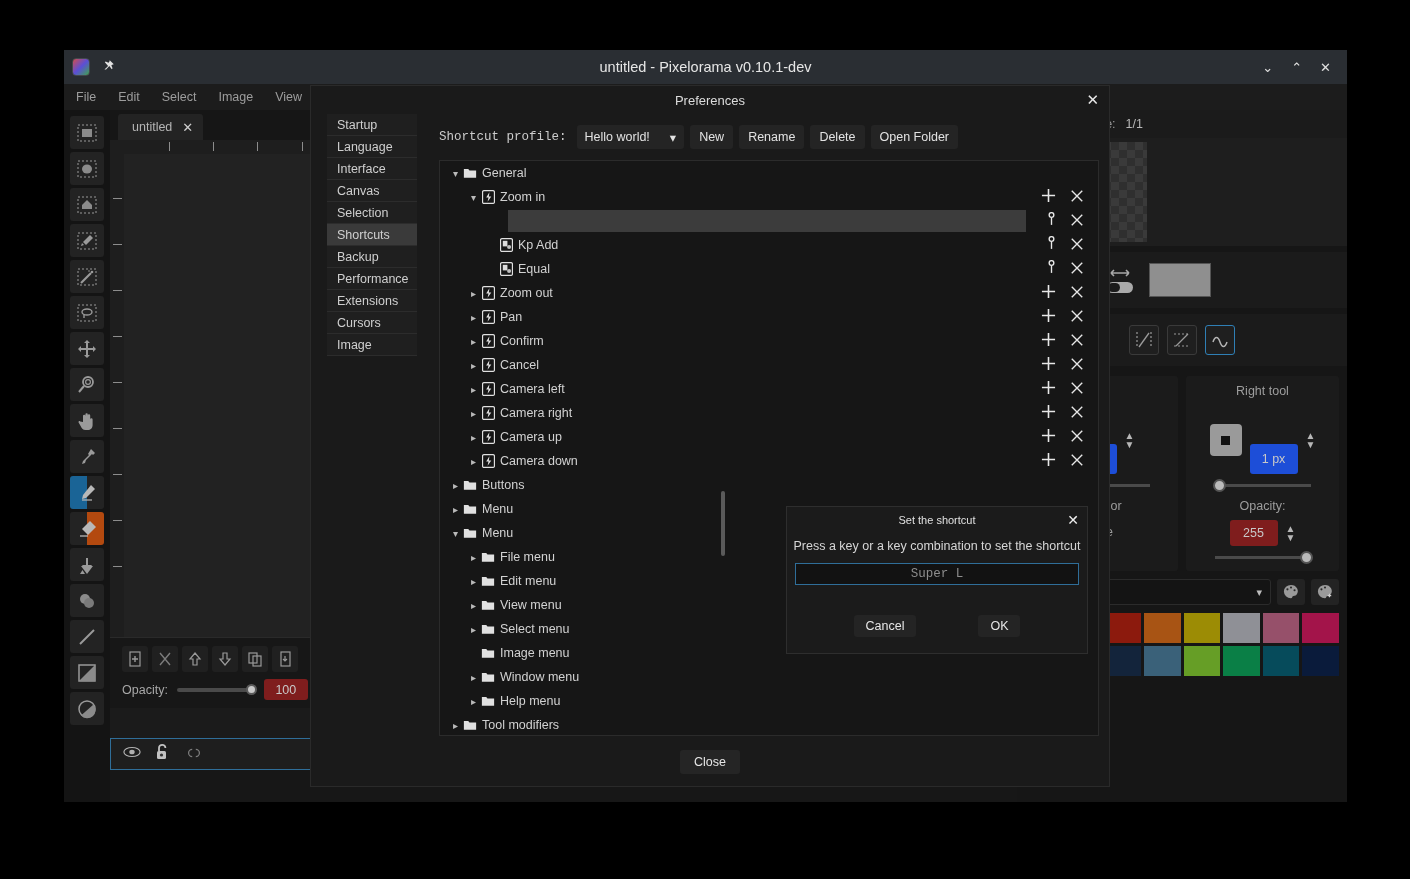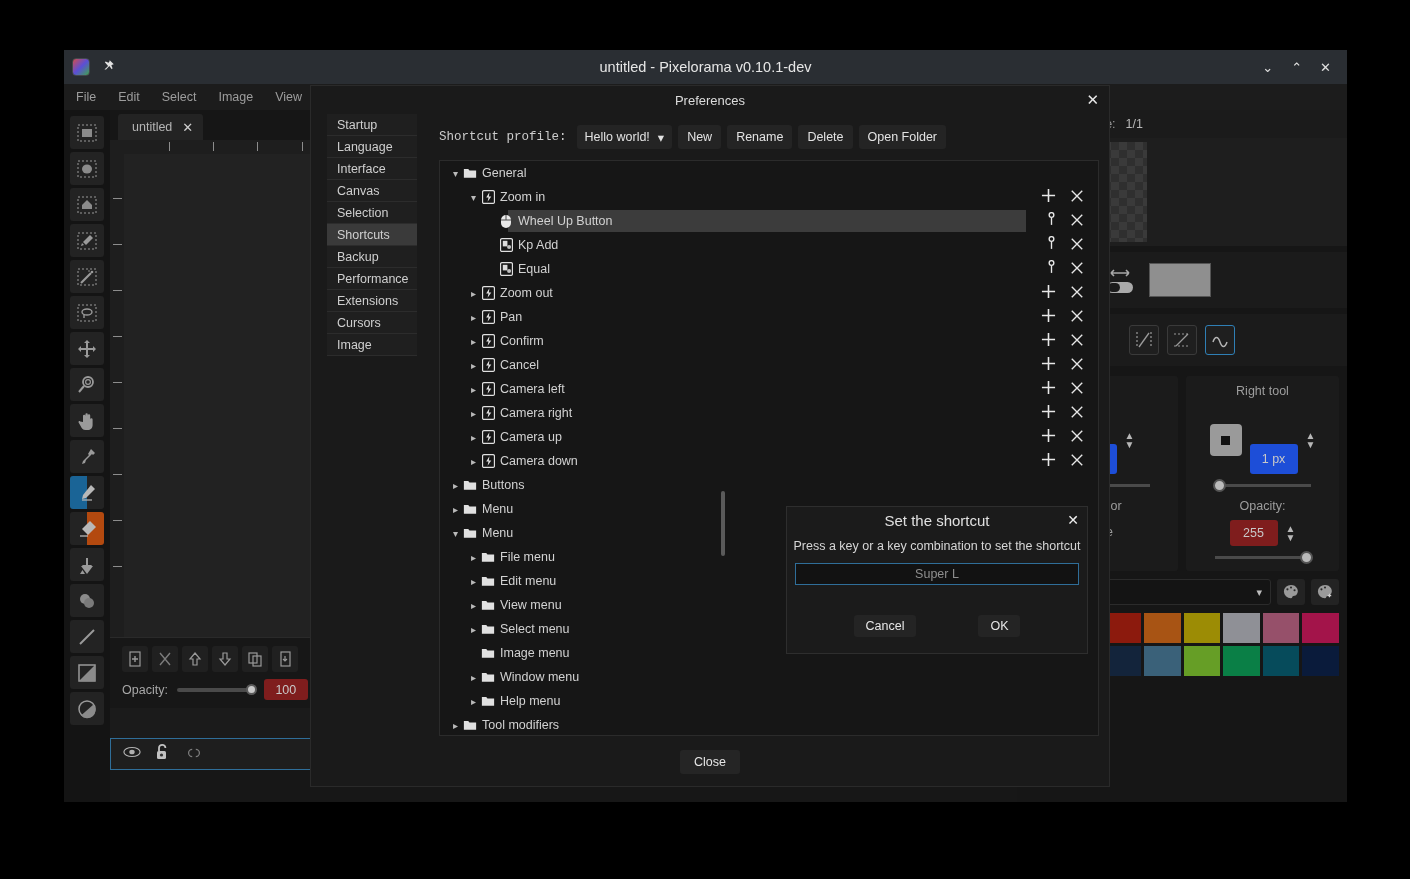--- a/index.html
+++ b/index.html
@@ -120,21 +120,21 @@
   .prefs-title { height: 28px; position: relative; display:flex; align-items:center; justify-content:center; }
   .prefs-title .t { color: #dcdcdc; font-size: 13px; }
   .prefs-title .x { position: absolute; right: 10px; color: #e8e8e8; font-size: 15px; }
   .prefs-body { display: flex; height: calc(702px - 28px - 52px); padding: 0 10px; }
   .prefs-nav { width: 90px; background: #1f1f1f; margin-left: 6px; height: 242px; }
   .nav-item { height: 22px; display: flex; align-items: center; padding-left: 10px; color: #cfcfcf; font-size: 12.5px; border-bottom: 1px solid #2c2c2c; }
   .nav-item.sel { background: #3a3a3a; }
   .prefs-main { flex: 1; margin-left: 22px; display: flex; flex-direction: column; min-width: 0; }
   .profile-row { display:flex; align-items:center; gap: 6px; height: 30px; margin-top: 8px; }
   .profile-row .lbl { color: #cdcdcd; font-size: 12.5px; margin-right: 4px; font-family: Liberation Mono, monospace; }
-  .combo { height: 24px; background: #242424; border-radius: 3px; display:flex; align-items:center; gap:8px; padding: 0 8px; color:#e2e2e2; font-size:12.5px; }
+  .combo { height: 24px; background: #242424; border-radius: 3px; display:flex; align-items:center; gap:20px; padding: 0 8px; color:#e2e2e2; font-size:12.5px; }
   .pbtn { height: 24px; background: #242424; border-radius: 3px; display:flex; align-items:center; padding: 0 9px; color:#e2e2e2; font-size:12.5px; }
   .tree {
     flex: 1; background: #161616; border: 1px solid #2b2b2b; margin-top: 8px; position: relative;
     overflow: hidden;
   }
   .trow { height: 24px; display: flex; align-items: center; position: relative; }
   .trow .arrow { width: 11px; color: #b9b9b9; font-size: 10px; text-align:center; }
   .trow .ico { width: 18px; display:flex; align-items:center; justify-content:center; }
   .trow .txt { color: #d2d2d2; font-size: 12.5px; margin-left: 3px; }
   .trow .acts { margin-left: auto; display: flex; align-items: center; gap: 14px; padding-right: 14px; color: #e4e4e4; font-size: 14px; }
@@ -142,26 +142,26 @@
   .trow .content { display: flex; align-items: center; position: relative; z-index: 2; flex: 1; min-width: 0; }
   .scroll-v { position: absolute; left: 410px; top: 405px; width: 4px; height: 65px; background: #5a5a5a; border-radius: 2px; }
   .prefs-foot { height: 52px; display:flex; align-items:center; justify-content:center; }
   .close-btn { background: #252525; border-radius: 3px; padding: 5px 14px; color: #e6e6e6; font-size: 12.5px; }
   
   .modal {
     position: absolute; left: 786px; top: 506px; width: 302px; height: 148px;
     background: #1b1b1b; border: 1px solid #2e2e2e;
   }
   .modal-title { height: 26px; position: relative; display:flex; align-items:center; justify-content:center; }
-  .modal-title .t { color: #e0e0e0; font-size: 15px; }
+  .modal-title .t { color: #e0e0e0; font-size: 11px; }
   .modal-title .x { position: absolute; right: 8px; top: 5px; color: #efefef; font-size: 14px; }
   .modal-msg { text-align: center; color: #d6d6d6; font-size: 12.5px; margin-top: 6px; }
   .modal-input {
     margin: 10px 8px 0; height: 22px; background: #121212; border: 1px solid #2f6e99;
-    display: flex; align-items: center; justify-content: center; color: #8e8e8e; font-size: 12.5px;
+    display: flex; align-items: center; justify-content: center; color: #8e8e8e; font-size: 12.5px; font-family: Liberation Mono, monospace;
   }
   .modal-btns { display: flex; justify-content: center; gap: 62px; margin-top: 30px; }
   .mbtn { background: #242424; border-radius: 3px; padding: 4px 12px; color: #e6e6e6; font-size: 12.5px; }
 </style>
 </head>
 <body>
 
 <div class="app-window">
 
   <div class="titlebar">
@@ -575,31 +575,20 @@
               <span><svg width="15" height="15" viewBox="0 0 16 16">
                   <path d="M8 1v14M1 8h14" stroke="#e8e8e8" stroke-width="1.7"></path>
                 </svg></span>
               <span><svg width="14" height="14" viewBox="0 0 16 16">
                   <path d="M2 2l12 12M14 2L2 14" stroke="#e8e8e8" stroke-width="1.6"></path>
                 </svg></span>
             </div>
           </div>
           <div class="trow">
             <div class="sel-band" style="left: 68px; right: 72px;"></div>
-            <div class="content" style="padding-left: 46px;">
-              <span class="arrow"></span>
-              <span class="ico">
-                <svg width="12" height="15" viewBox="0 0 12 15">
-                  <rect x="1" y="1" width="10" height="13" rx="5" fill="#e8e8e8"></rect>
-                  <path d="M1 6h10" stroke="#4a4a4a" stroke-width="1"></path>
-                  <path d="M6 1v5" stroke="#4a4a4a" stroke-width="1"></path>
-                </svg>
-              </span>
-              <span class="txt">Wheel Up Button</span>
-            </div>
             <div class="acts">
               <span><svg width="9" height="15" viewBox="0 0 10 16">
                   <circle cx="5" cy="3" r="2.6" fill="none" stroke="#e8e8e8" stroke-width="1.5"></circle>
                   <path d="M5 6v8" stroke="#e8e8e8" stroke-width="1.5"></path>
                 </svg></span>
               <span><svg width="14" height="14" viewBox="0 0 16 16">
                   <path d="M2 2l12 12M14 2L2 14" stroke="#e8e8e8" stroke-width="1.6"></path>
                 </svg></span>
             </div>
           </div>

